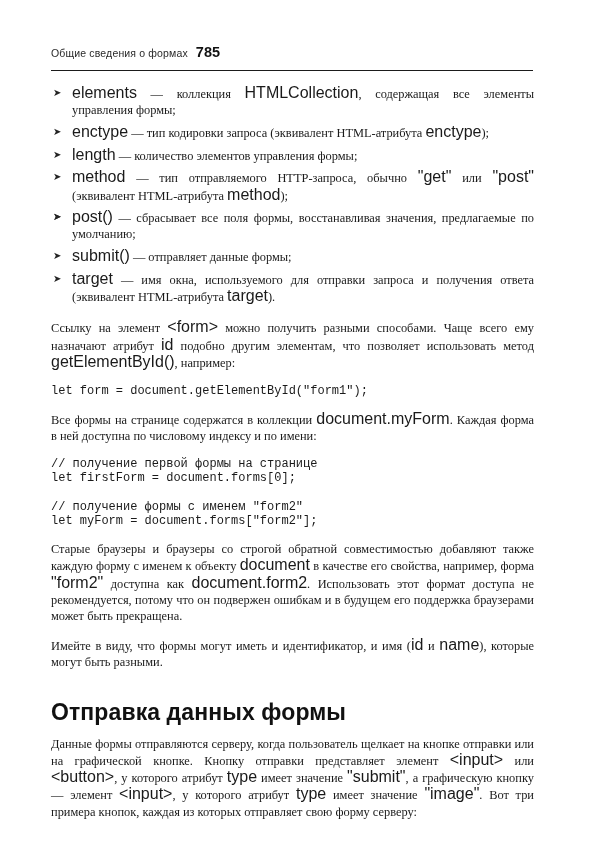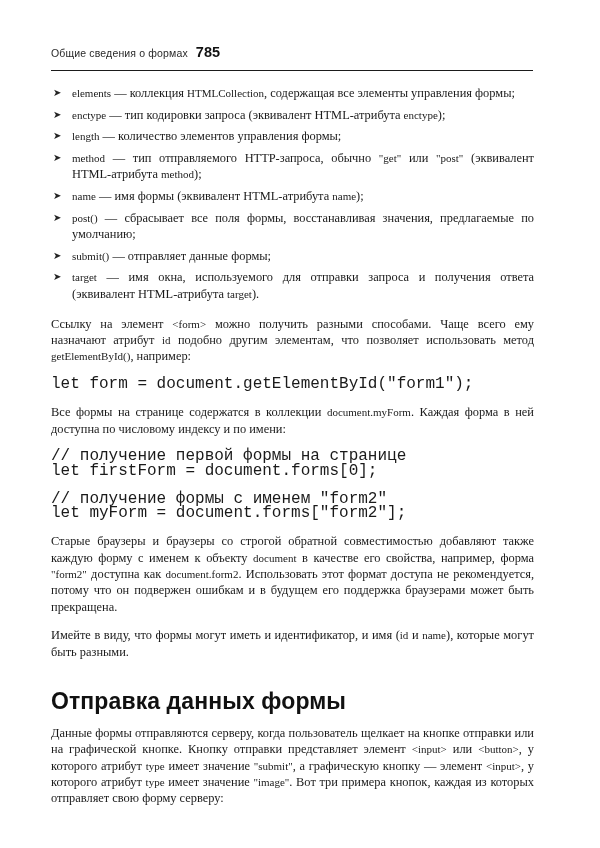--- a/index.html
+++ b/index.html
@@ -90,28 +90,28 @@
   p.body {
     margin: 0;
     font-size: 12.4px;
     line-height: 16.3px;
     text-align: justify;
     text-justify: inter-word;
   }
 
   
   code, .mono {
-    font-family: Liberation Serif, serif;
-    font-size: 11px;
+    font-family: Liberation Sans, sans-serif;
+    font-size: 16px;
     color: #1a1a1a;
   }
   pre.codeblock {
     margin: 0;
     font-family: "Liberation Mono", "DejaVu Sans Mono", monospace;
-    font-size: 16px;
+    font-size: 12px;
     line-height: 14.2px;
     color: #1a1a1a;
     white-space: pre;
     text-align: left;
   }
 
   
   h2.section-heading {
     margin: 0;
     font-family: "Liberation Sans", "DejaVu Sans", sans-serif;
@@ -154,21 +154,20 @@
       <li>
         <span class="bullet-marker">➤</span>
         <span><code>length</code> — количество элементов управления формы;</span>
       </li>
       <li>
         <span class="bullet-marker">➤</span>
         <span><code>method</code> — тип отправляемого HTTP-запроса, обычно <code>"get"</code> или <code>"post"</code> (эквивалент HTML-атрибута <code>method</code>);</span>
       </li>
       <li>
         <span class="bullet-marker">➤</span>
-        <span><code>name</code> — имя формы (эквивалент HTML-атрибута <code>name</code>);</span>
       </li>
       <li>
         <span class="bullet-marker">➤</span>
         <span><code>post()</code> — сбрасывает все поля формы, восстанавливая значения, предлагаемые по умолчанию;</span>
       </li>
       <li>
         <span class="bullet-marker">➤</span>
         <span><code>submit()</code> — отправляет данные формы;</span>
       </li>
       <li>

